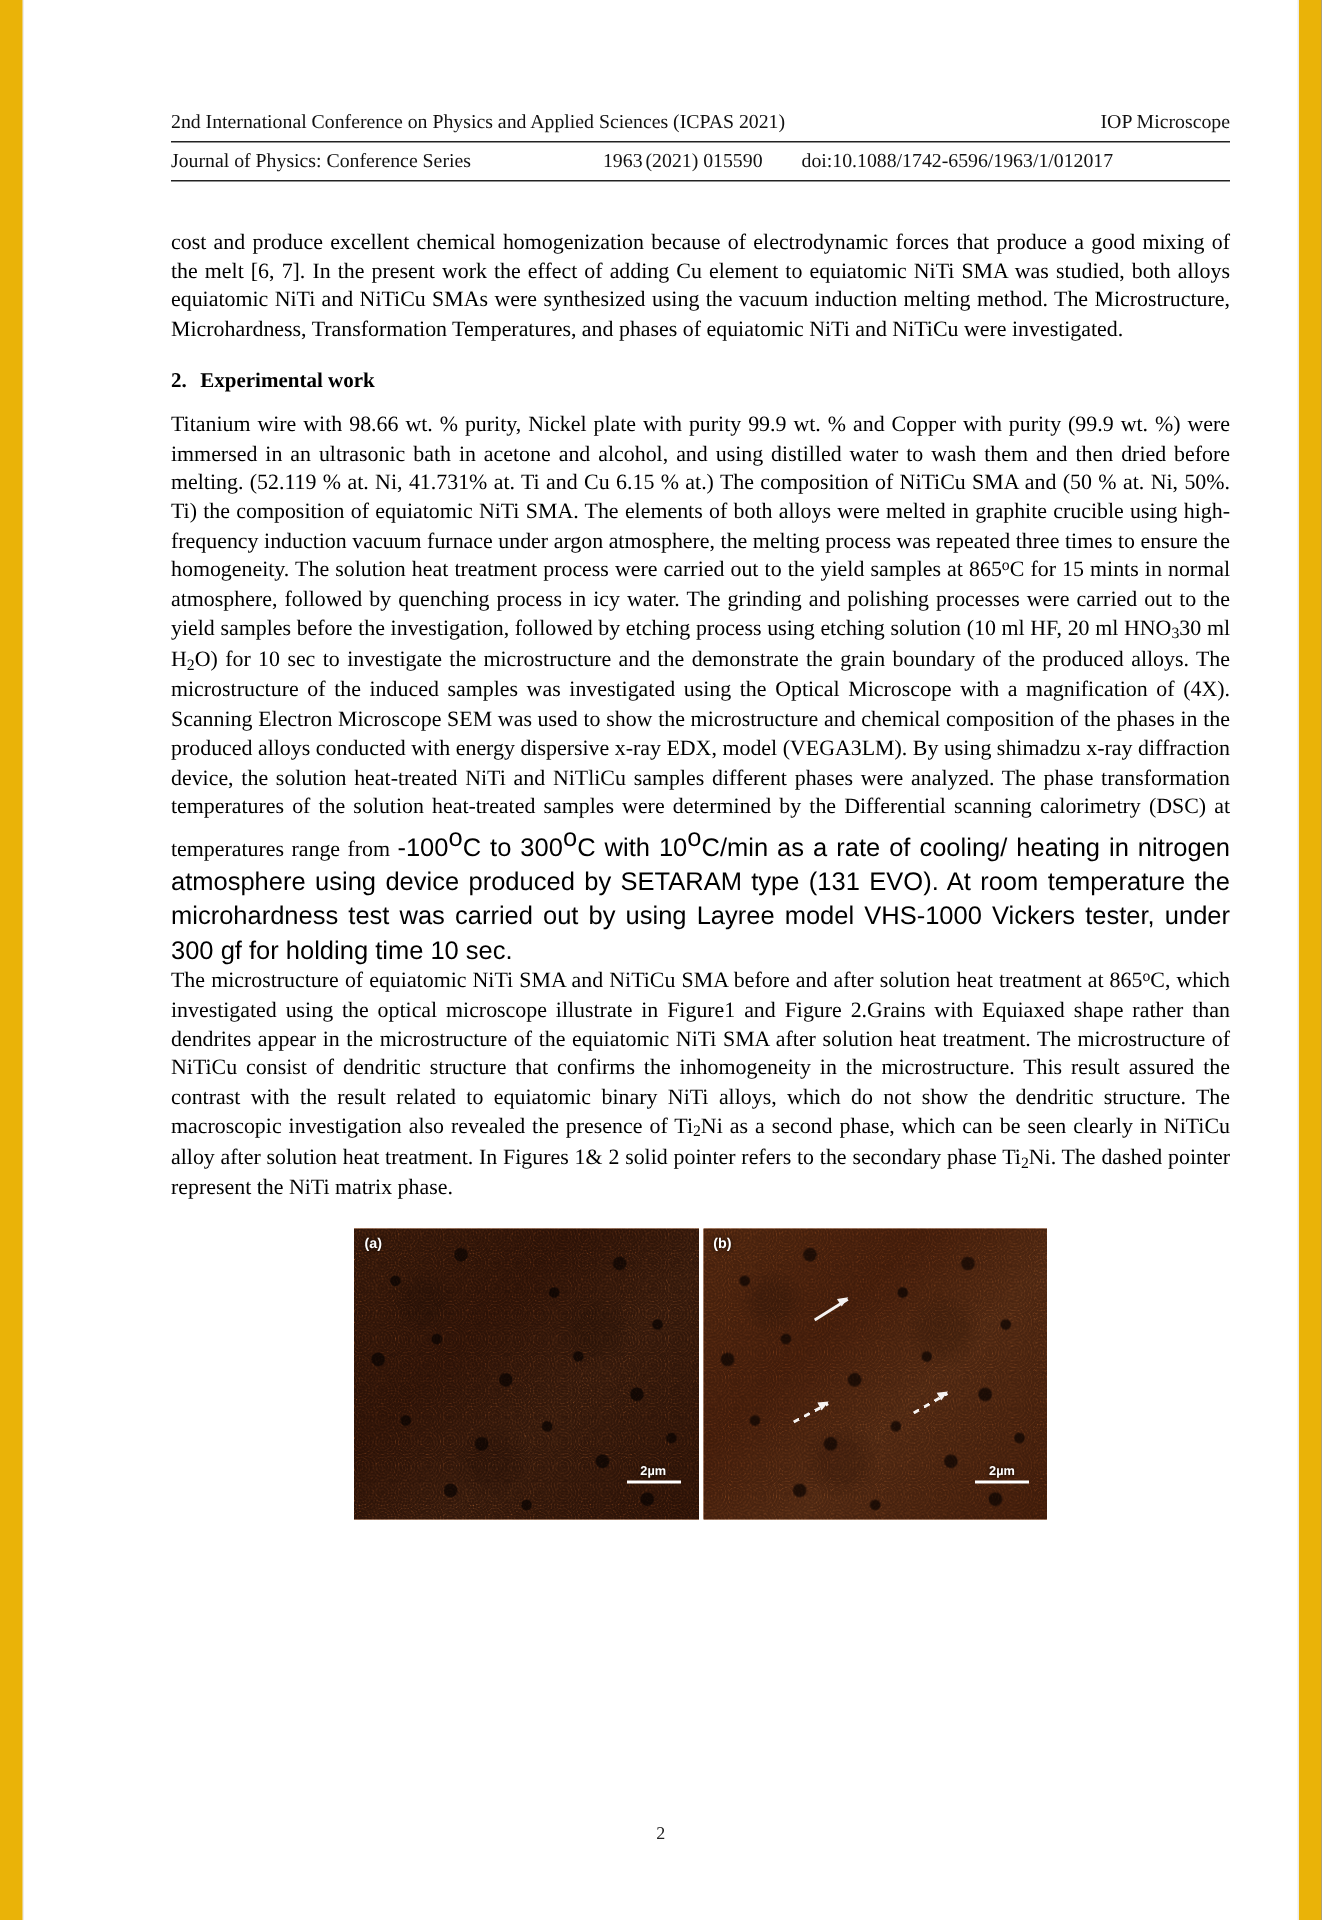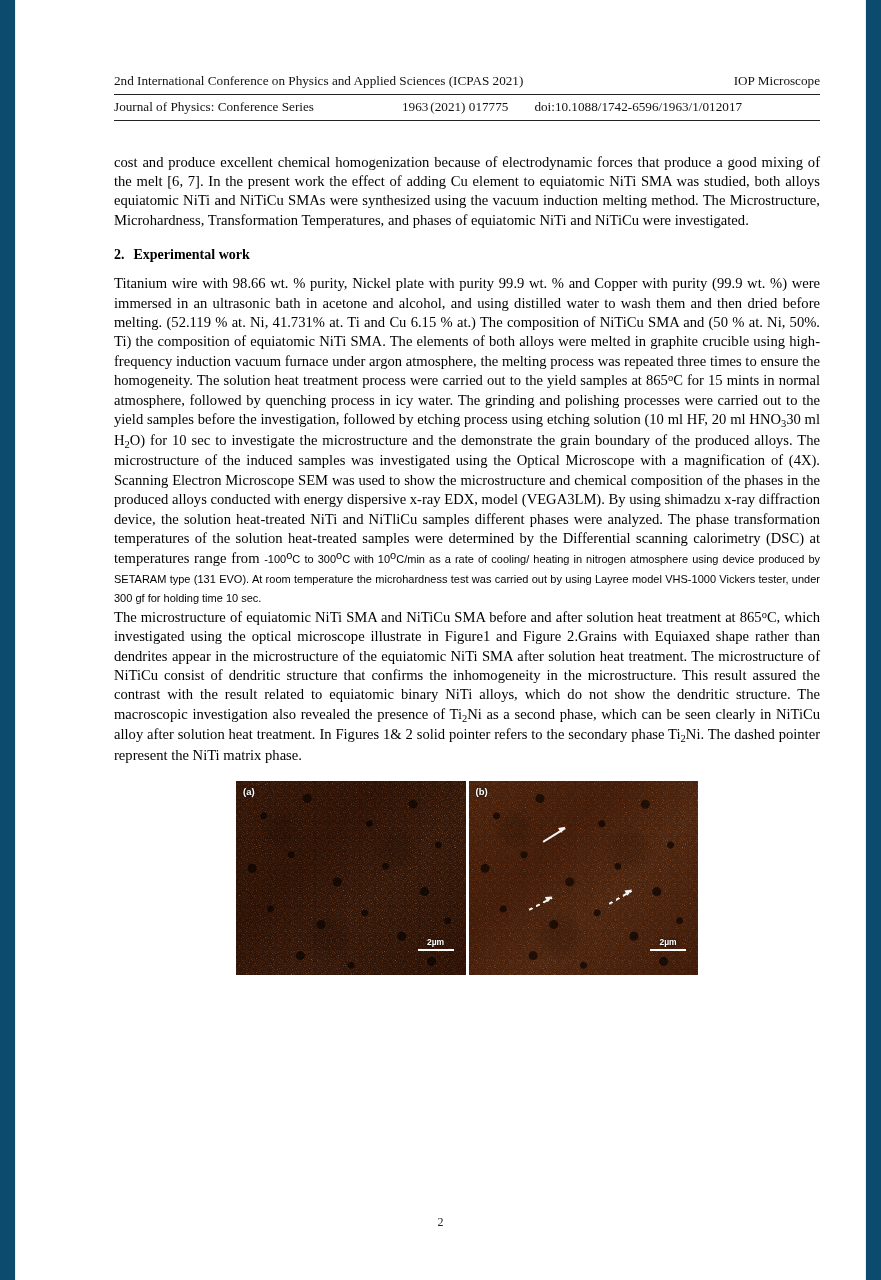--- a/index.html
+++ b/index.html
@@ -8,21 +8,21 @@
     background: #7a7a7a;
   }
   body {
     font-family: "Liberation Serif", serif;
     display: flex;
     justify-content: center;
   }
   .page {
     width: 881px;
     height: 1280px;
-    background: #0c4a6e;
+    background: #eab308;
     position: relative;
     box-sizing: border-box;
     overflow: hidden;
   }
   .sheet {
     position: absolute;
     left: 16px;
     top: 0;
     width: 849px;
     height: 1280px;
@@ -79,21 +79,21 @@
     font-size: 14px;
     font-weight: bold;
     margin: 17px 0 11px 0;
     color: #000;
   }
   h2.sec .num { margin-right: 9px; }
   sub { font-size: 0.72em; vertical-align: -0.25em; }
   sup { font-size: 0.72em; vertical-align: 0.38em; }
   .sans {
     font-family: "Liberation Sans", sans-serif;
-    font-size: 11px;
+    font-size: 17px;
   }
 
   
   .figure-wrap {
     margin-top: 16px;
     display: flex;
     justify-content: center;
   }
   .figure {
     display: flex;
@@ -226,21 +226,21 @@
 
       <div class="runhead">
         <div class="row">
           <span class="left-txt">2nd International Conference on Physics and Applied Sciences (ICPAS 2021)</span>
           <span class="right-txt">IOP Microscope</span>
         </div>
         <div class="rule"></div>
         <div class="row2">
           <span class="jname">Journal of Physics: Conference Series</span>
           <span class="vol">1963</span>
-          <span class="year">(2021) 017775</span>
+          <span class="year">(2021) 015590</span>
           <span class="doi">doi:10.1088/1742-6596/1963/1/012017</span>
         </div>
         <div class="rule"></div>
       </div>
 
       <div style="height:32px"></div>
       <p class="body">cost and produce excellent chemical homogenization because of electrodynamic forces that produce a good mixing of the melt [6, 7]. In the present work the effect of adding Cu element to equiatomic NiTi SMA was studied, both alloys equiatomic NiTi and NiTiCu SMAs were synthesized using the vacuum induction melting method. The Microstructure, Microhardness, Transformation Temperatures, and phases of equiatomic NiTi and NiTiCu were investigated.</p>
 
       <h2 class="sec">
         <span class="num">2.</span><span>Experimental work</span>

